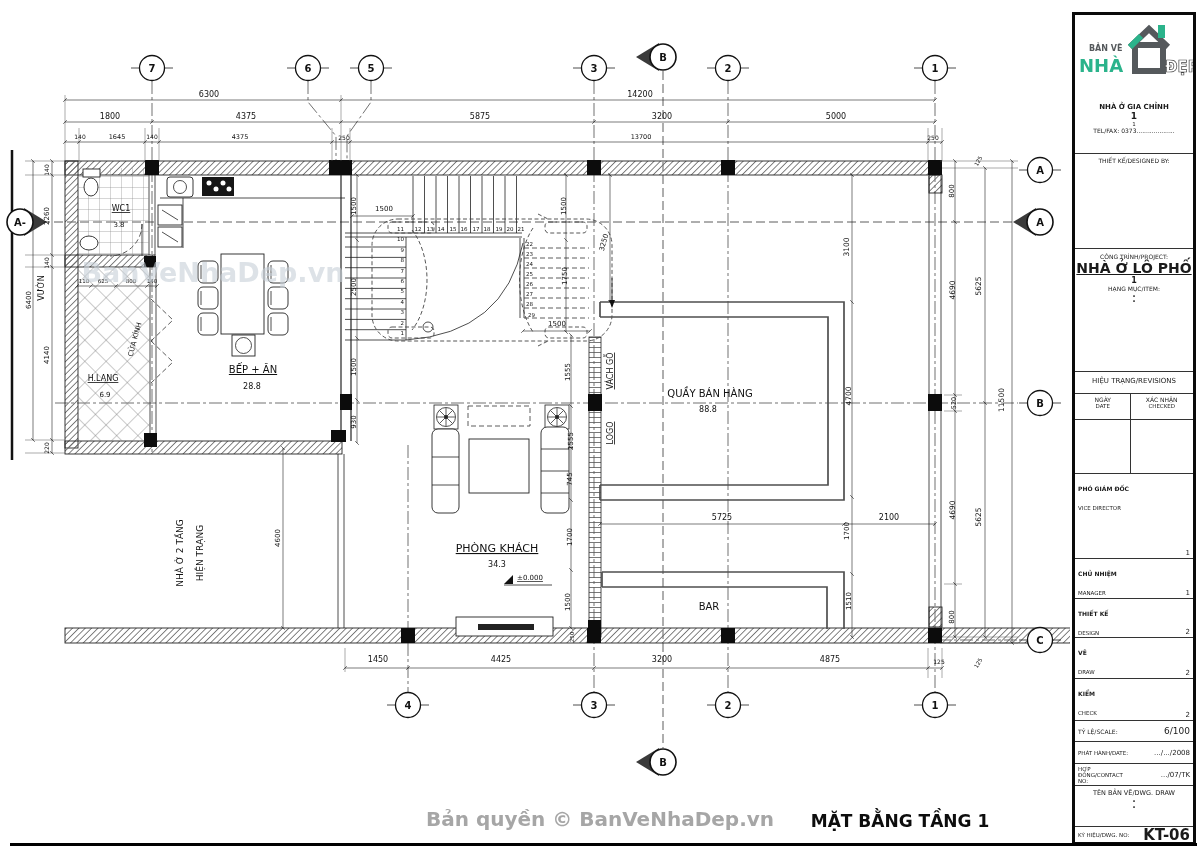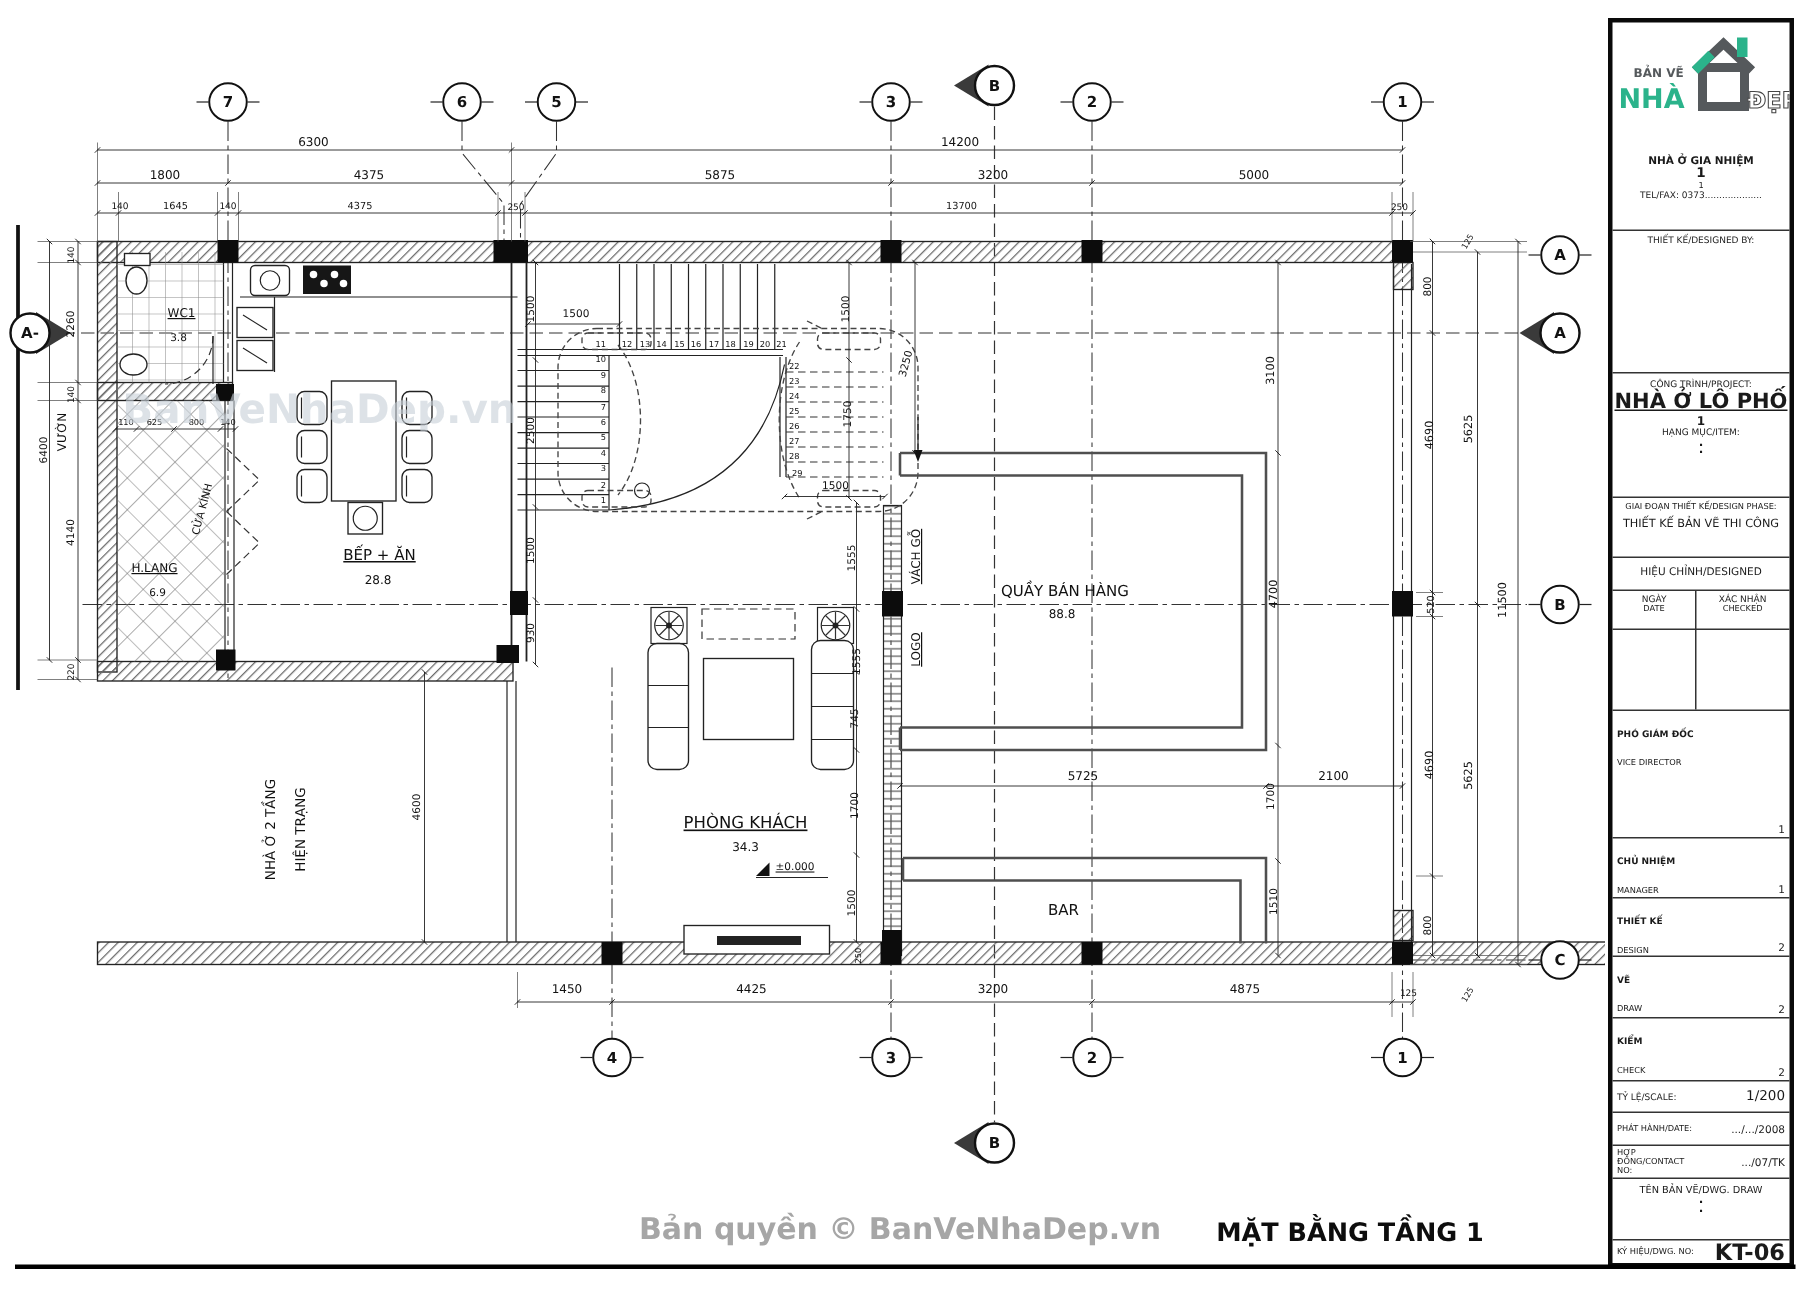--- a/index.html
+++ b/index.html
@@ -467,42 +467,38 @@
       <path d="M55,32 L74,14 L93,32" stroke="#55595c" stroke-width="6" fill="none"></path>
       <rect x="60" y="30" width="28" height="26" stroke="#55595c" stroke-width="6" fill="none"></rect>
       <rect x="83" y="10" width="7" height="13" fill="#2bb38b"></rect>
       <path d="M55,32 L66,21" stroke="#2bb38b" stroke-width="6" fill="none"></path>
       <text x="14" y="36" font-size="8" font-weight="bold" fill="#55595c">BẢN VẼ</text>
       <text x="4" y="57" font-size="18" font-weight="bold" fill="#2bb38b">NHÀ</text>
       <text x="90" y="57" font-size="15" font-weight="bold" fill="#fff" stroke="#444" stroke-width="0.7">ĐẸP</text>
     </svg>
   </div>
   <div class="sec c" style="top:84px;height:54px;">
-    <div style="font-size:7px;font-weight:bold;margin-top:4px;">NHÀ Ở GIA NHIỆM</div>
+    <div style="font-size:7px;font-weight:bold;margin-top:4px;">NHÀ Ở GIA CHỈNH</div>
     <div style="font-size:9px;font-weight:bold;">1</div>
     <div style="font-size:5.5px;">1</div>
     <div style="font-size:6px;">TEL/FAX: 0373....................</div>
   </div>
   <div class="sec bt c" style="top:138px;height:95px;">
     <div class="lbl" style="margin-top:3px;">THIẾT KẾ/DESIGNED BY:</div>
   </div>
   <div class="sec bt c" style="top:233px;height:83px;">
     <div class="lbl" style="margin-top:4px;">CÔNG TRÌNH/PROJECT:</div>
     <div style="font-size:14px;font-weight:bold;text-decoration:underline;">NHÀ Ở LÔ PHỐ</div>
     <div style="font-size:8px;font-weight:bold;">1</div>
     <div class="lbl">HẠNG MỤC/ITEM:</div>
     <div style="font-size:8px;font-weight:bold;line-height:5px;">.</div>
     <div style="font-size:8px;font-weight:bold;line-height:5px;">.</div>
   </div>
-  <div class="sec bt c" style="top:316px;height:40px;">
-    <div style="font-size:5.5px;margin-top:3px;">GIAI ĐOẠN THIẾT KẾ/DESIGN PHASE:</div>
-    <div style="font-size:7.5px;margin-top:3px;">THIẾT KẾ BẢN VẼ THI CÔNG</div>
-  </div>
   <div class="sec bt c" style="top:356px;height:22px;">
-    <div style="font-size:7px;margin-top:5px;">HIỆU CHỈNH/DESIGNED</div>
+    <div style="font-size:7px;margin-top:5px;">HIỆU TRẠNG/REVISIONS</div>
   </div>
   <div class="sec bt" style="top:378px;height:80px;">
     <div style="position:absolute;left:47%;top:0;bottom:0;border-left:1px solid #333;"></div>
     <div style="position:absolute;left:0;right:0;top:25px;border-top:1px solid #333;"></div>
     <div class="c" style="position:absolute;left:0;width:47%;top:2px;">
       <div style="font-size:6px;">NGÀY</div>
       <div style="font-size:5.5px;">DATE</div>
     </div>
     <div class="c" style="position:absolute;left:47%;right:0;top:2px;">
       <div style="font-size:6px;">XÁC NHẬN</div>
@@ -530,21 +526,21 @@
     <span class="signum">2</span>
   </div>
   <div class="sec bt" style="top:663px;height:42px;">
     <div class="tbrow"><span style="font-size:6px;font-weight:bold;">KIỂM</span><br>
     <span style="font-size:5.5px;">CHECK</span></div>
     <span class="signum">2</span>
   </div>
   <div class="sec bt" style="top:705px;height:21px;">
     <div class="kv">
           <span style="font-size:6px;">TỶ LỆ/SCALE:</span>
-    <span style="font-size:9px;">1/200</span>
+    <span style="font-size:9px;">6/100</span>
         </div>
   </div>
   <div class="sec bt" style="top:726px;height:22px;">
     <div class="kv">
           <span style="font-size:5.5px;">PHÁT HÀNH/DATE:</span>
     <span style="font-size:7px;">.../.../2008</span>
         </div>
   </div>
   <div class="sec bt" style="top:748px;height:22px;">
     <div class="kv">

